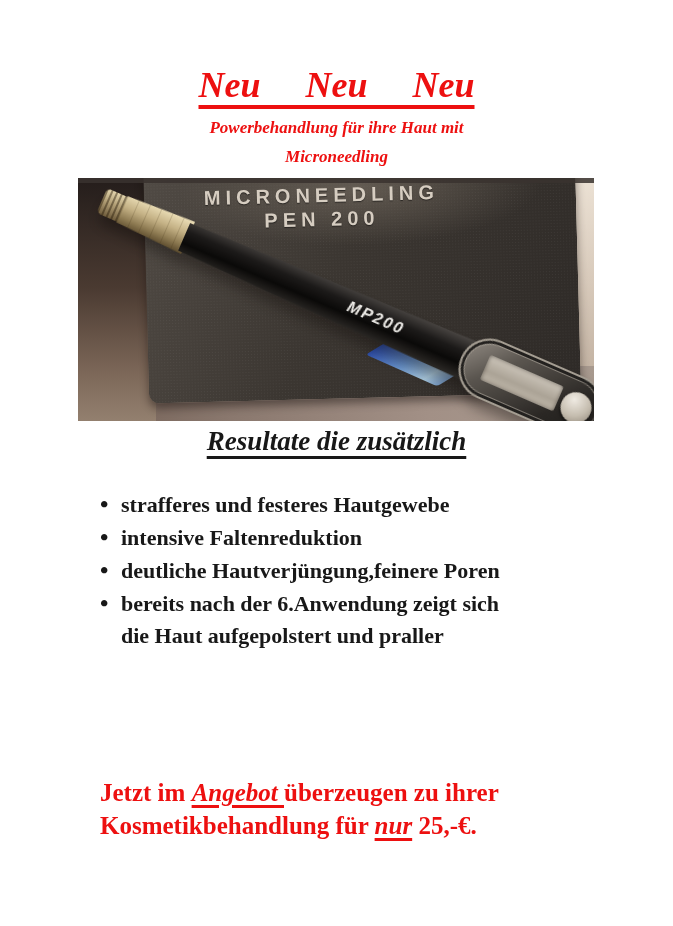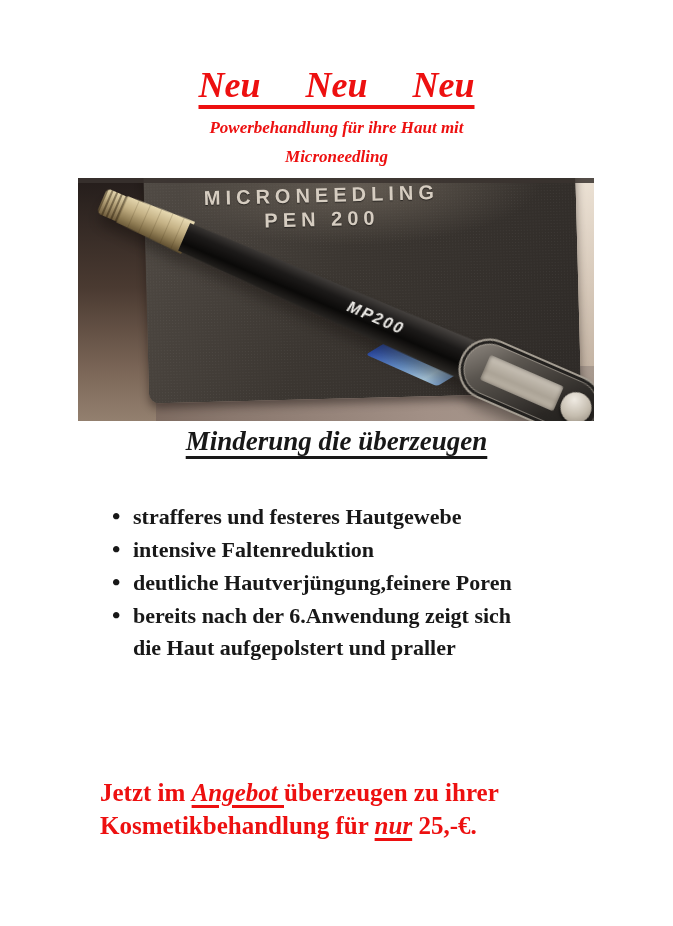--- a/index.html
+++ b/index.html
@@ -122,21 +122,21 @@
   .results-heading{
     top:426px;left:0;width:673px;text-align:center;
     font-size:27px;font-weight:bold;font-style:italic;
     color:var(--text_black,#181818);
     text-decoration:underline;
     text-decoration-thickness:3px;
     text-underline-offset:6px;
   }
   .benefits{
     top:488px;left:100px;width:560px;
-    margin:12px;padding:0;list-style:none;
+    margin:0;padding:0;list-style:none;
     font-size:22px;font-weight:bold;
     color:var(--text_black,#181818);
     line-height:32px;
   }
   .benefits li{margin:0;padding:0;}
   .b-line{white-space:nowrap;}
   .b-line .bullet{
     display:inline-block;width:21px;font-size:24px;
   }
   .b-line.cont{padding-left:21px;}
@@ -181,21 +181,21 @@
     <div class="abs pen-dial"></div>
     <div class="abs pen-barrel"></div>
     <div class="abs pen-label">MP200</div>
     <div class="abs pen-panel">
       <div class="abs pen-screen"></div>
       <div class="abs pen-button"></div>
     </div>
   </div>
 </div>
 
-<div class="abs results-heading">Minderung die überzeugen</div>
+<div class="abs results-heading">Resultate die zusätzlich</div>
 <ul class="abs benefits">
     <li>
       <div class="b-line"><span class="bullet">•</span><span>strafferes und festeres Hautgewebe</span></div>
     </li>
     <li>
       <div class="b-line"><span class="bullet">•</span><span>intensive Faltenreduktion</span></div>
     </li>
     <li>
       <div class="b-line"><span class="bullet">•</span><span>deutliche Hautverjüngung,feinere Poren</span></div>
     </li>

